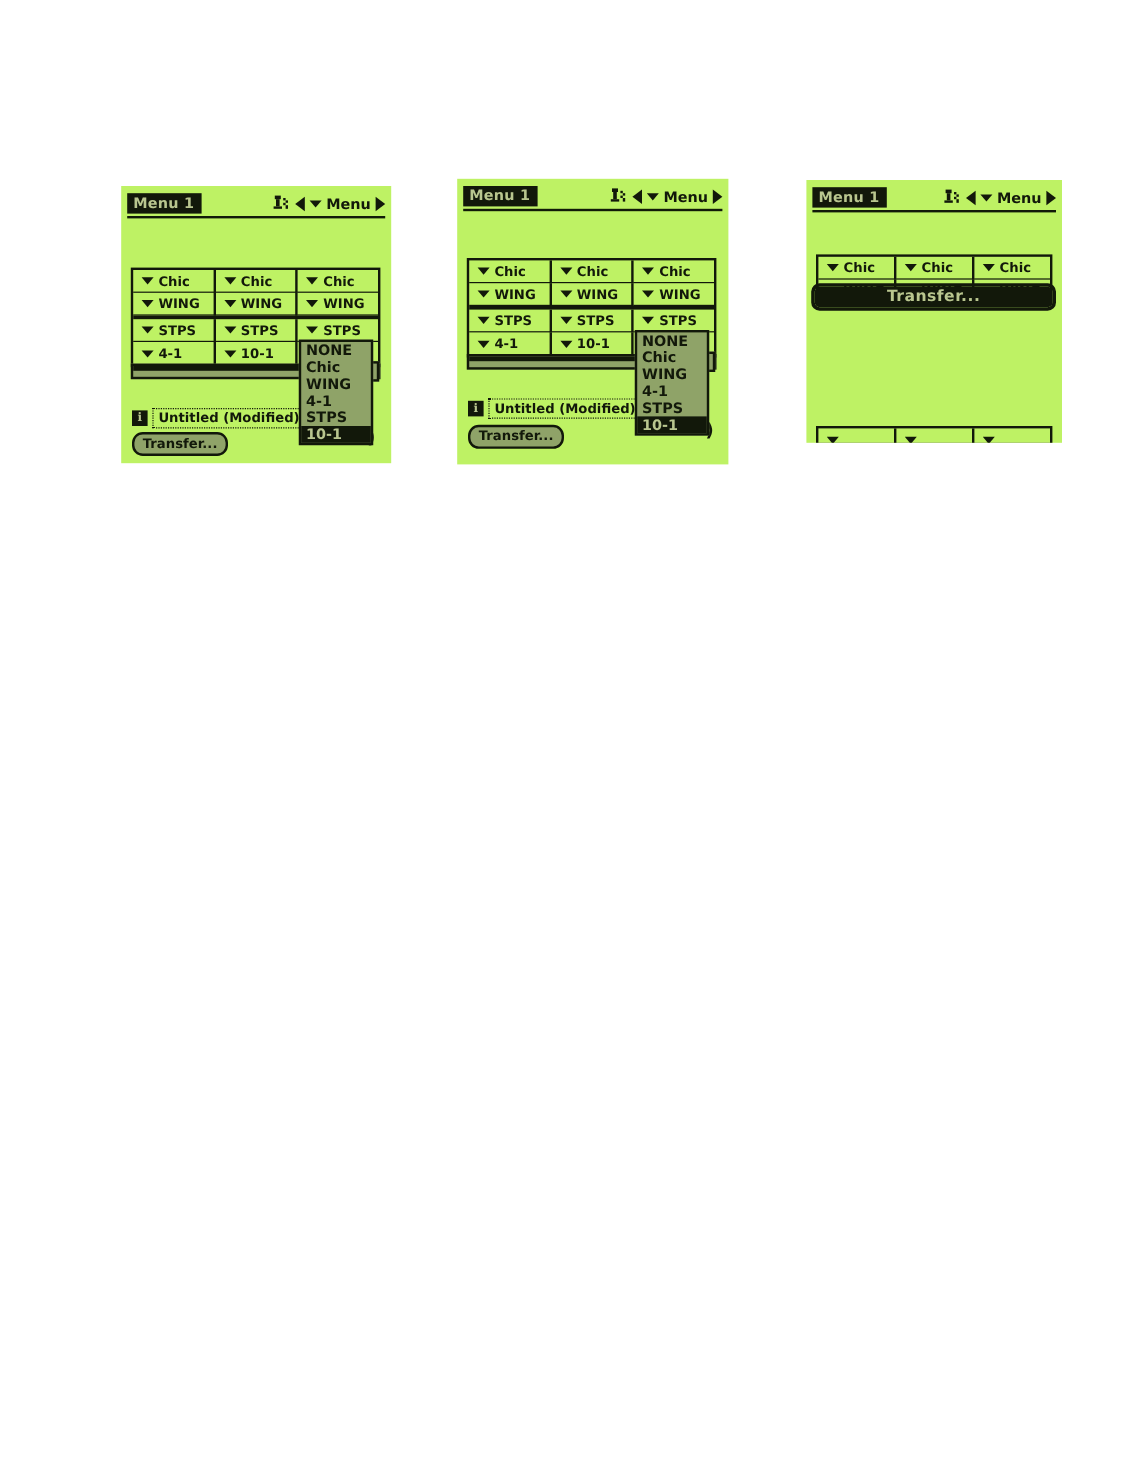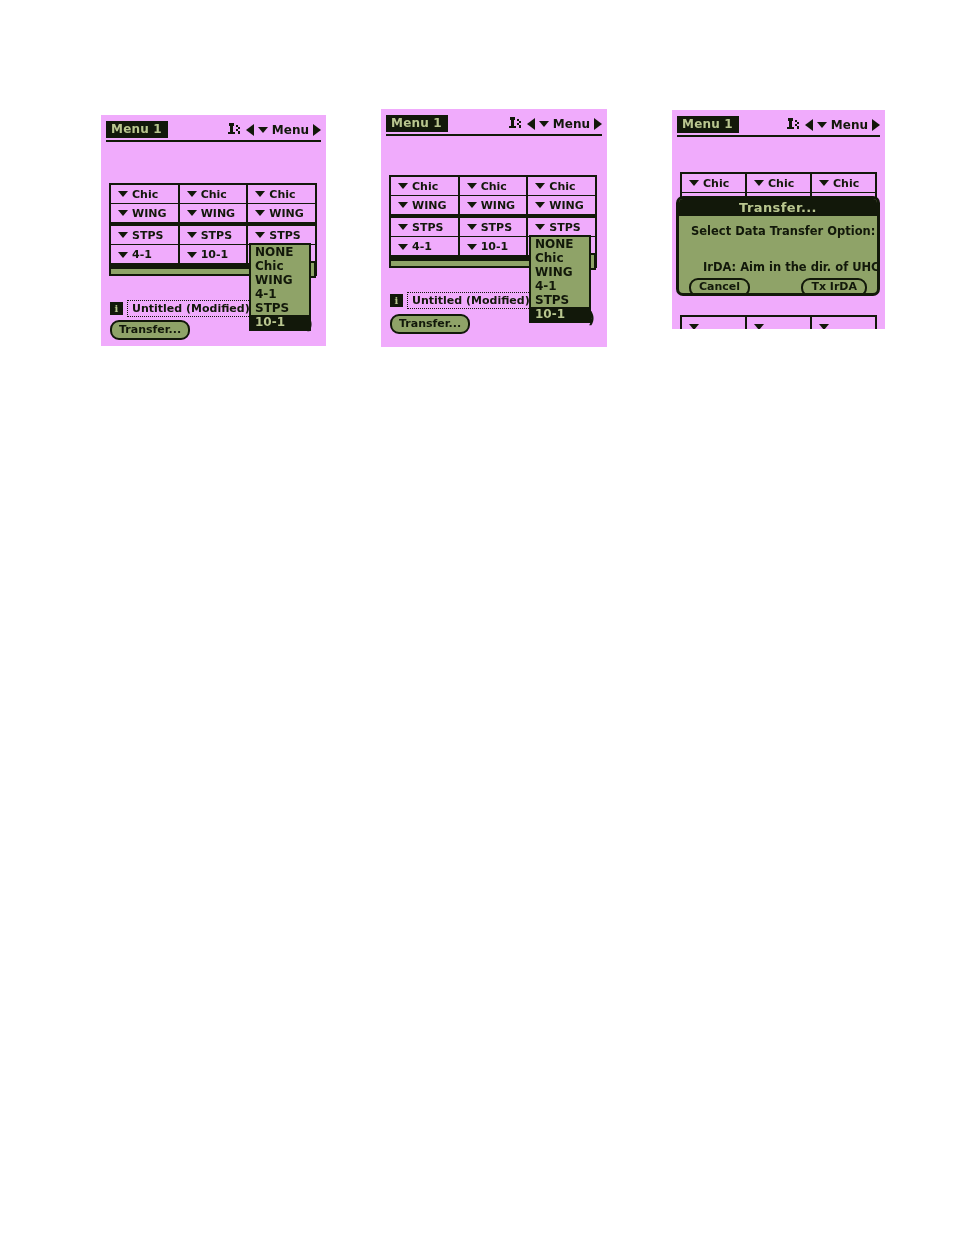--- a/index.html
+++ b/index.html
@@ -11,23 +11,24 @@
     width: 954px;
     height: 1235px;
     position: relative;
     font-family: "DejaVu Sans", sans-serif;
     overflow: hidden;
   }
 
   
   .pda {
     position: absolute;
-    background: #f0abfc;
+    background: #bef264;
     box-sizing: border-box;
     overflow: hidden;
+    margin-top: 40px;
   }
   #pda-1 { left: 101px; top: 115px; width: 225px; height: 231px; }
   #pda-2 { left: 381px; top: 109px; width: 226px; height: 238px; }
   #pda-3 { left: 672px; top: 110px; width: 213px; height: 219px; }
 
   
   .titlebar {
     position: relative;
     height: 19px;
     border-bottom: 2px solid #111a08;
@@ -514,26 +515,20 @@
         </div>
       <div class="cell">
           <span class="tri-down-sm"></span>
           <span>WING</span>
         </div>
     </div>
   </div>
 
   <div class="modal">
     <div class="modal-title">Transfer...</div>
-    <div class="modal-body">
-      <div class="modal-line1">Select Data Transfer Option:</div>
-      <div class="modal-line2">IrDA: Aim in the dir. of UHC</div>
-      <div class="modal-btn" id="modal-cancel">Cancel</div>
-      <div class="modal-btn" id="modal-tx">Tx IrDA</div>
-    </div>
   </div>
 
   <div class="grid-wrap" style="top:205px; left:8px; width:197px; height:16px;">
     <div class="grid-row">
       <div class="cell">
           <span class="tri-down-sm"></span>
         </div>
       <div class="cell">
           <span class="tri-down-sm"></span>
         </div>

